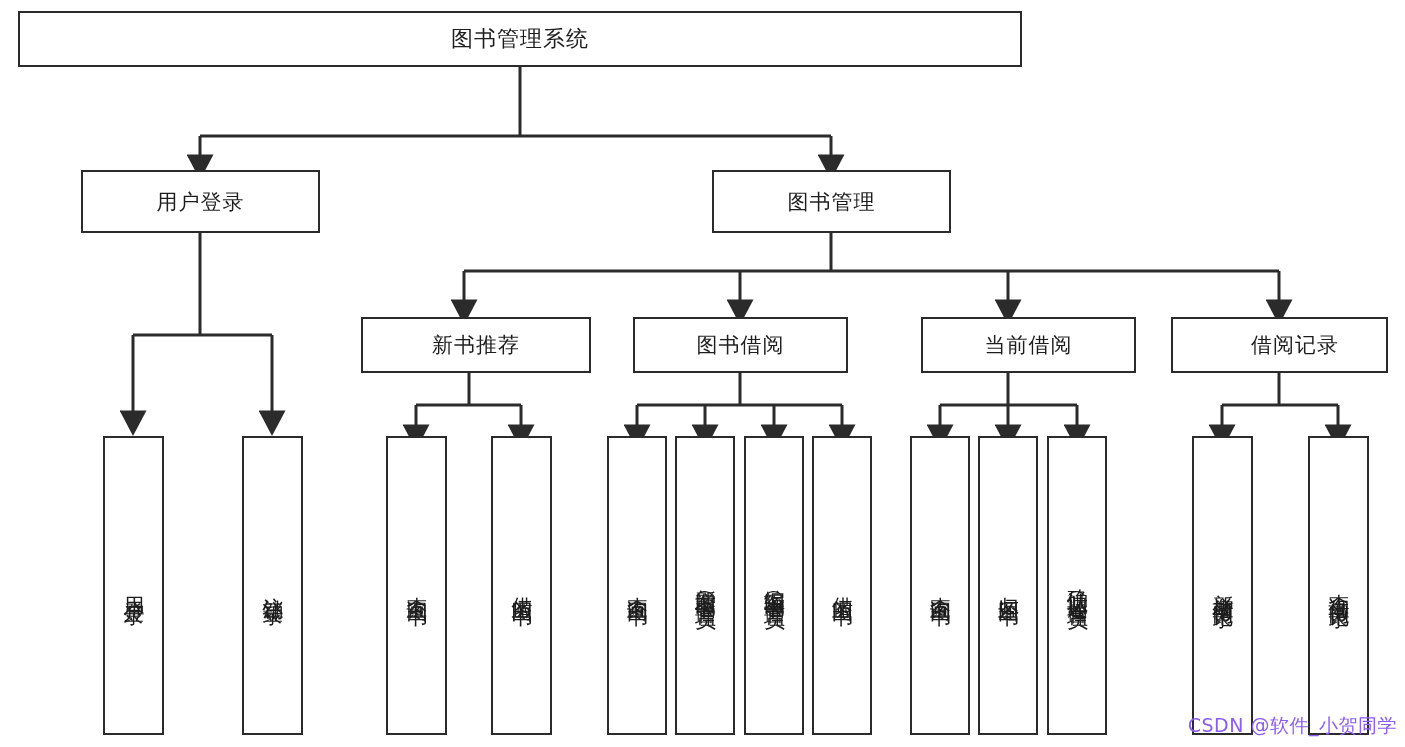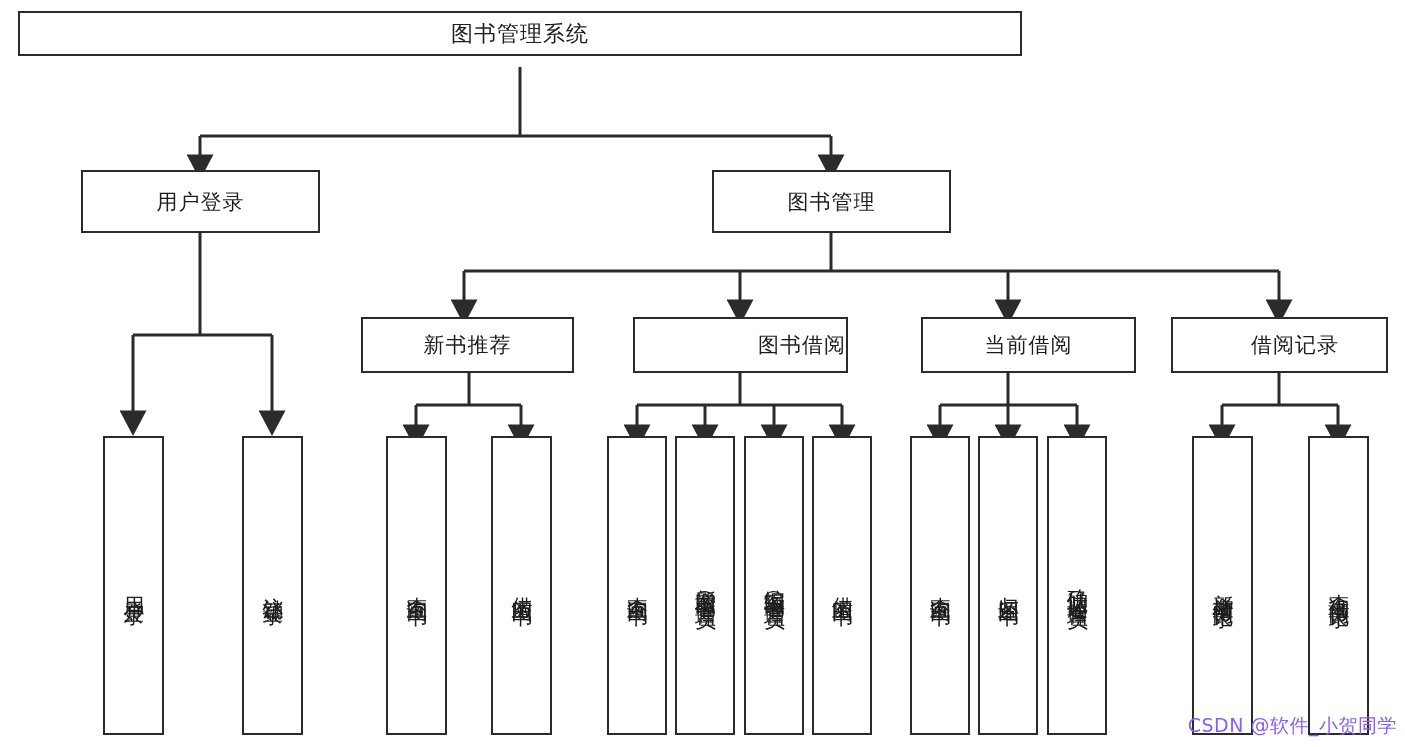--- a/index.html
+++ b/index.html
@@ -112,35 +112,35 @@
       <path d="M1008,405 L1008,428" marker-end="url(#arrowhead)"></path>
       <path d="M1077,405 L1077,428" marker-end="url(#arrowhead)"></path>
 
       <path d="M1279,373 L1279,405"></path>
       <path d="M1222,405 L1338,405"></path>
       <path d="M1222,405 L1222,428" marker-end="url(#arrowhead)"></path>
       <path d="M1338,405 L1338,428" marker-end="url(#arrowhead)"></path>
     </g>
   </svg>
 
-  <div class="node node-h node-root" style="left:18px; top:11px; width:1004px; height:45px;">
+  <div class="node node-h node-root" style="left:18px; top:11px; width:1004px; height:56px;">
     <span>图书管理系统</span>
   </div>
 
   <div class="node node-h" style="left:81px; top:170px; width:239px; height:63px;">
     <span>用户登录</span>
   </div>
   <div class="node node-h" style="left:712px; top:170px; width:239px; height:63px;">
     <span>图书管理</span>
   </div>
 
-  <div class="node node-h" style="left:361px; top:317px; width:213px; height:56px;">
+  <div class="node node-h" style="left:361px; top:317px; width:230px; height:56px;">
     <span>新书推荐</span>
   </div>
-  <div class="node node-h" style="left:633px; top:317px; width:215px; height:56px;justify-content:flex-end;">
+  <div class="node node-h" style="left:633px; top:317px; width:215px; height:56px;">
     <span>图书借阅</span>
   </div>
   <div class="node node-h" style="left:901px; top:317px; width:215px; height:56px;margin-left:20px;">
     <span>当前借阅</span>
   </div>
   <div class="node node-h" style="left:1171px; top:317px; width:217px; height:56px;padding-left:31px;">
     <span>借阅记录</span>
   </div>
 
   <div class="node node-v" style="left:103px; top:436px; width:61px; height:299px;">

